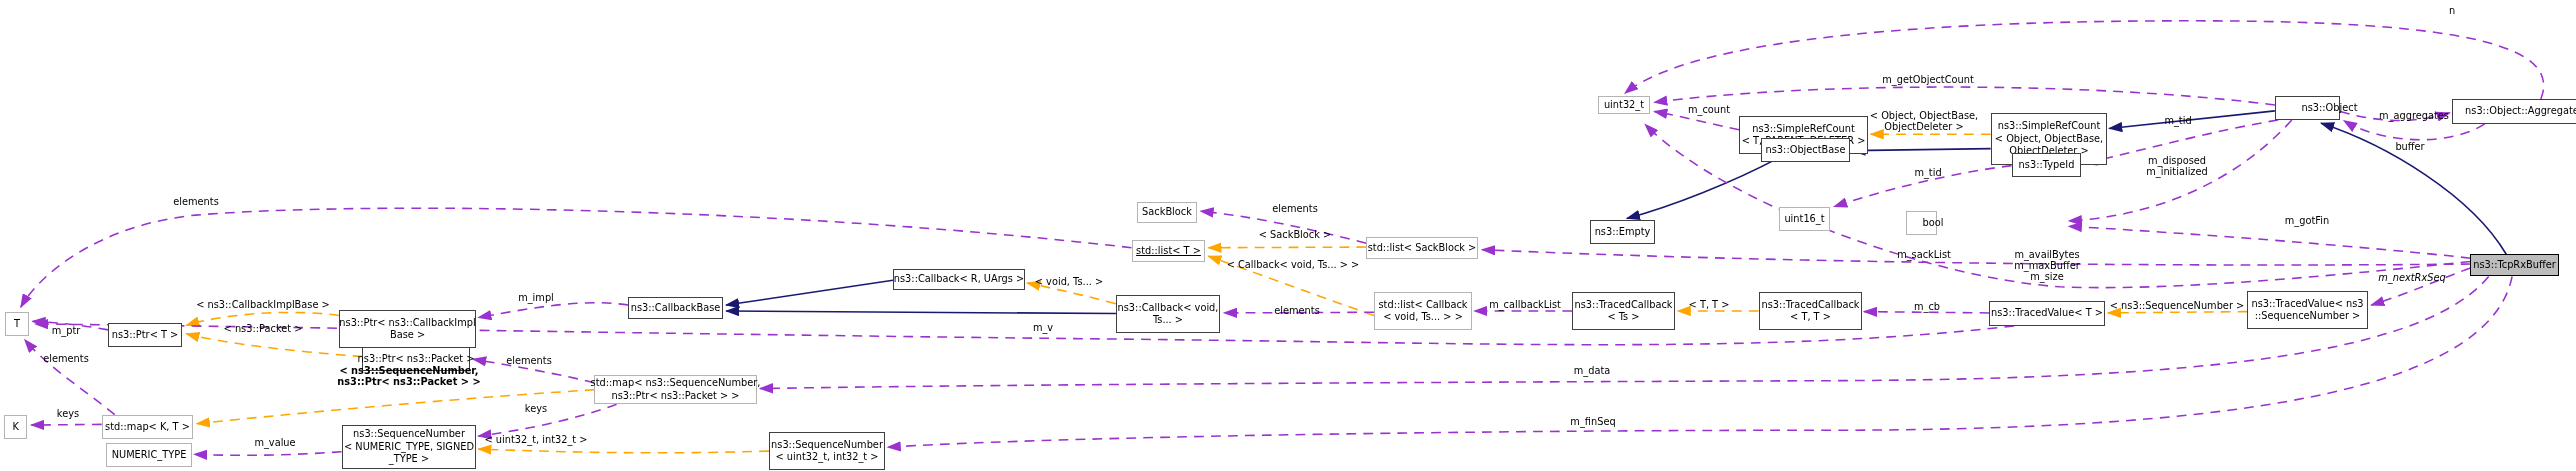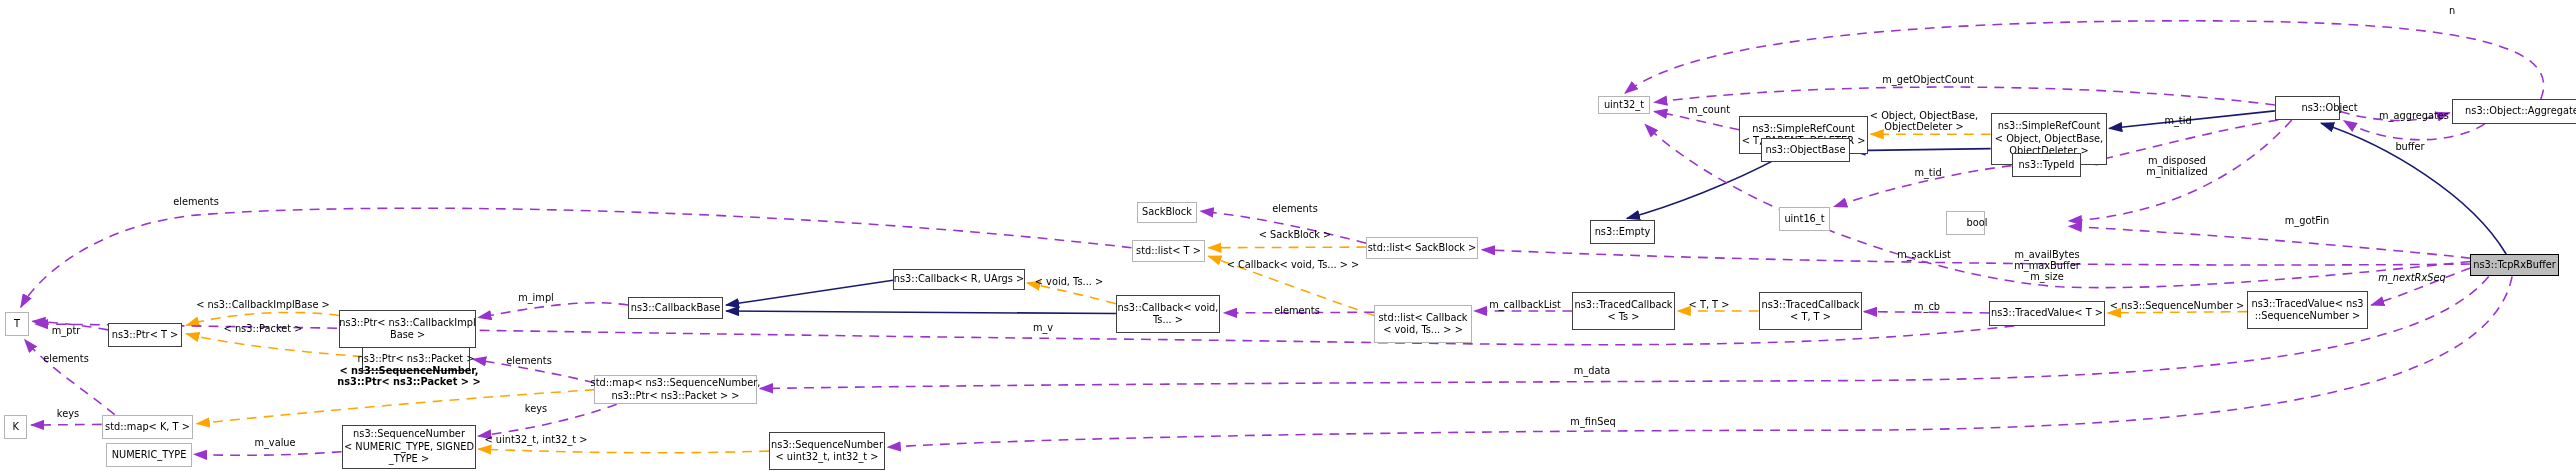--- a/index.html
+++ b/index.html
@@ -94,41 +94,41 @@
 _TYPE &gt;</div>
       <div class="node plain" style="left: 594px; top: 375px; width: 163px; height: 29px;">std::map&lt; ns3::SequenceNumber,
 ns3::Ptr&lt; ns3::Packet &gt; &gt;</div>
       <div class="node class" style="left: 769px; top: 432px; width: 116px; height: 38px;">ns3::SequenceNumber
 &lt; uint32_t, int32_t &gt;</div>
       <div class="node class" style="left: 628px; top: 297px; width: 95px; height: 22px;">ns3::CallbackBase</div>
       <div class="node class" style="left: 893px; top: 269px; width: 132px; height: 21px;">ns3::Callback&lt; R, UArgs &gt;</div>
       <div class="node class" style="left: 1116px; top: 295px; width: 104px; height: 38px;">ns3::Callback&lt; void,
 Ts... &gt;</div>
       <div class="node plain" style="left: 1137px; top: 202px; width: 60px; height: 21px;">SackBlock</div>
-      <div class="node plain" style="left: 1132px; top: 240px; width: 73px; height: 22px;">std::list&lt; T &gt;</div>
+      <div class="node plain" style="left: 1132px; top: 240px; width: 73px; height: 22px; text-decoration: underline;">std::list&lt; T &gt;</div>
       <div class="node plain" style="left: 1366px; top: 237px; width: 112px; height: 22px;">std::list&lt; SackBlock &gt;</div>
-      <div class="node plain" style="left: 1374px; top: 292px; width: 98px; height: 38px; margin-top: 13px;">std::list&lt; Callback
+      <div class="node plain" style="left: 1374px; top: 292px; width: 98px; height: 38px;">std::list&lt; Callback
 &lt; void, Ts... &gt; &gt;</div>
       <div class="node class" style="left: 1572px; top: 292px; width: 103px; height: 38px;">ns3::TracedCallback
 &lt; Ts &gt;</div>
       <div class="node class" style="left: 1759px; top: 292px; width: 103px; height: 38px;">ns3::TracedCallback
 &lt; T, T &gt;</div>
       <div class="node class" style="left: 1989px; top: 301px; width: 116px; height: 25px;">ns3::TracedValue&lt; T &gt;</div>
       <div class="node class" style="left: 2247px; top: 291px; width: 121px; height: 38px;">ns3::TracedValue&lt; ns3
 ::SequenceNumber &gt;</div>
       <div class="node plain" style="left: 1598px; top: 96px; width: 52px; height: 18px;">uint32_t</div>
       <div class="node class" style="left: 1739px; top: 116px; width: 129px; height: 38px;">ns3::SimpleRefCount
 &lt; T, PARENT, DELETER &gt;</div>
       <div class="node class" style="left: 1991px; top: 113px; width: 116px; height: 52px;">ns3::SimpleRefCount
 &lt; Object, ObjectBase,
 ObjectDeleter &gt;</div>
       <div class="node class" style="left: 1761px; top: 138px; width: 89px; height: 23.5px;">ns3::ObjectBase</div>
       <div class="node plain" style="left: 1779px; top: 197px; width: 51px; height: 23.5px; margin-top: 10px;">uint16_t</div>
       <div class="node class" style="left: 2012px; top: 153px; width: 69px; height: 23.5px;">ns3::TypeId</div>
-      <div class="node plain" style="left: 1946px; top: 211px; width: 39px; height: 23.5px; padding-left: 23px;">bool</div>
+      <div class="node plain" style="left: 1906px; top: 211px; width: 31px; height: 23.5px; padding-left: 23px;">bool</div>
       <div class="node class" style="left: 1590px; top: 220px; width: 65px; height: 23.5px;">ns3::Empty</div>
       <div class="node class" style="left: 2275px; top: 96px; width: 65px; height: 23.5px; padding-left: 44px;">ns3::Object</div>
       <div class="node class" style="left: 2452px; top: 99px; width: 145px; height: 25px;">ns3::Object::Aggregates</div>
       <div class="node current" style="left: 2470px; top: 254px; width: 89px; height: 22px;">ns3::TcpRxBuffer</div>
     </div>
   <div id="labels">
       <div class="edge-label" style="left: 2452px; top: 5.2px;">n</div>
       <div class="edge-label" style="left: 1928px; top: 74px;">m_getObjectCount</div>
       <div class="edge-label" style="left: 1709px; top: 104px;">m_count</div>
       <div class="edge-label" style="left: 1924px; top: 110px;">&lt; Object, ObjectBase,

